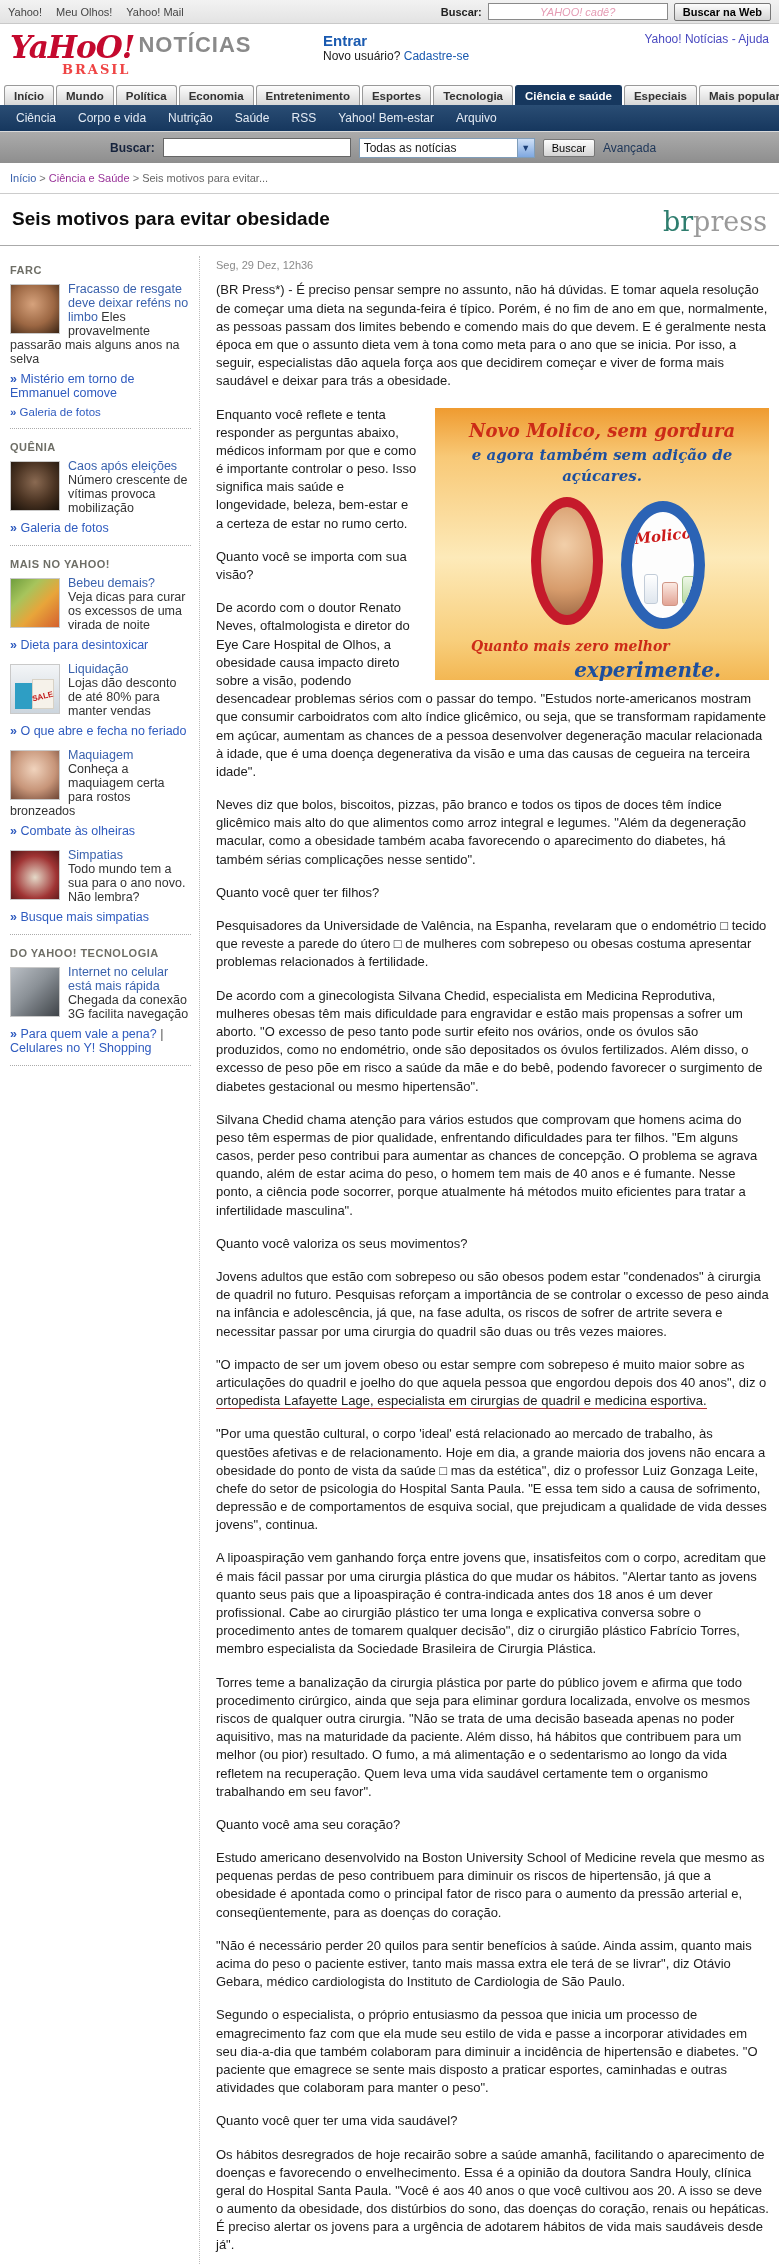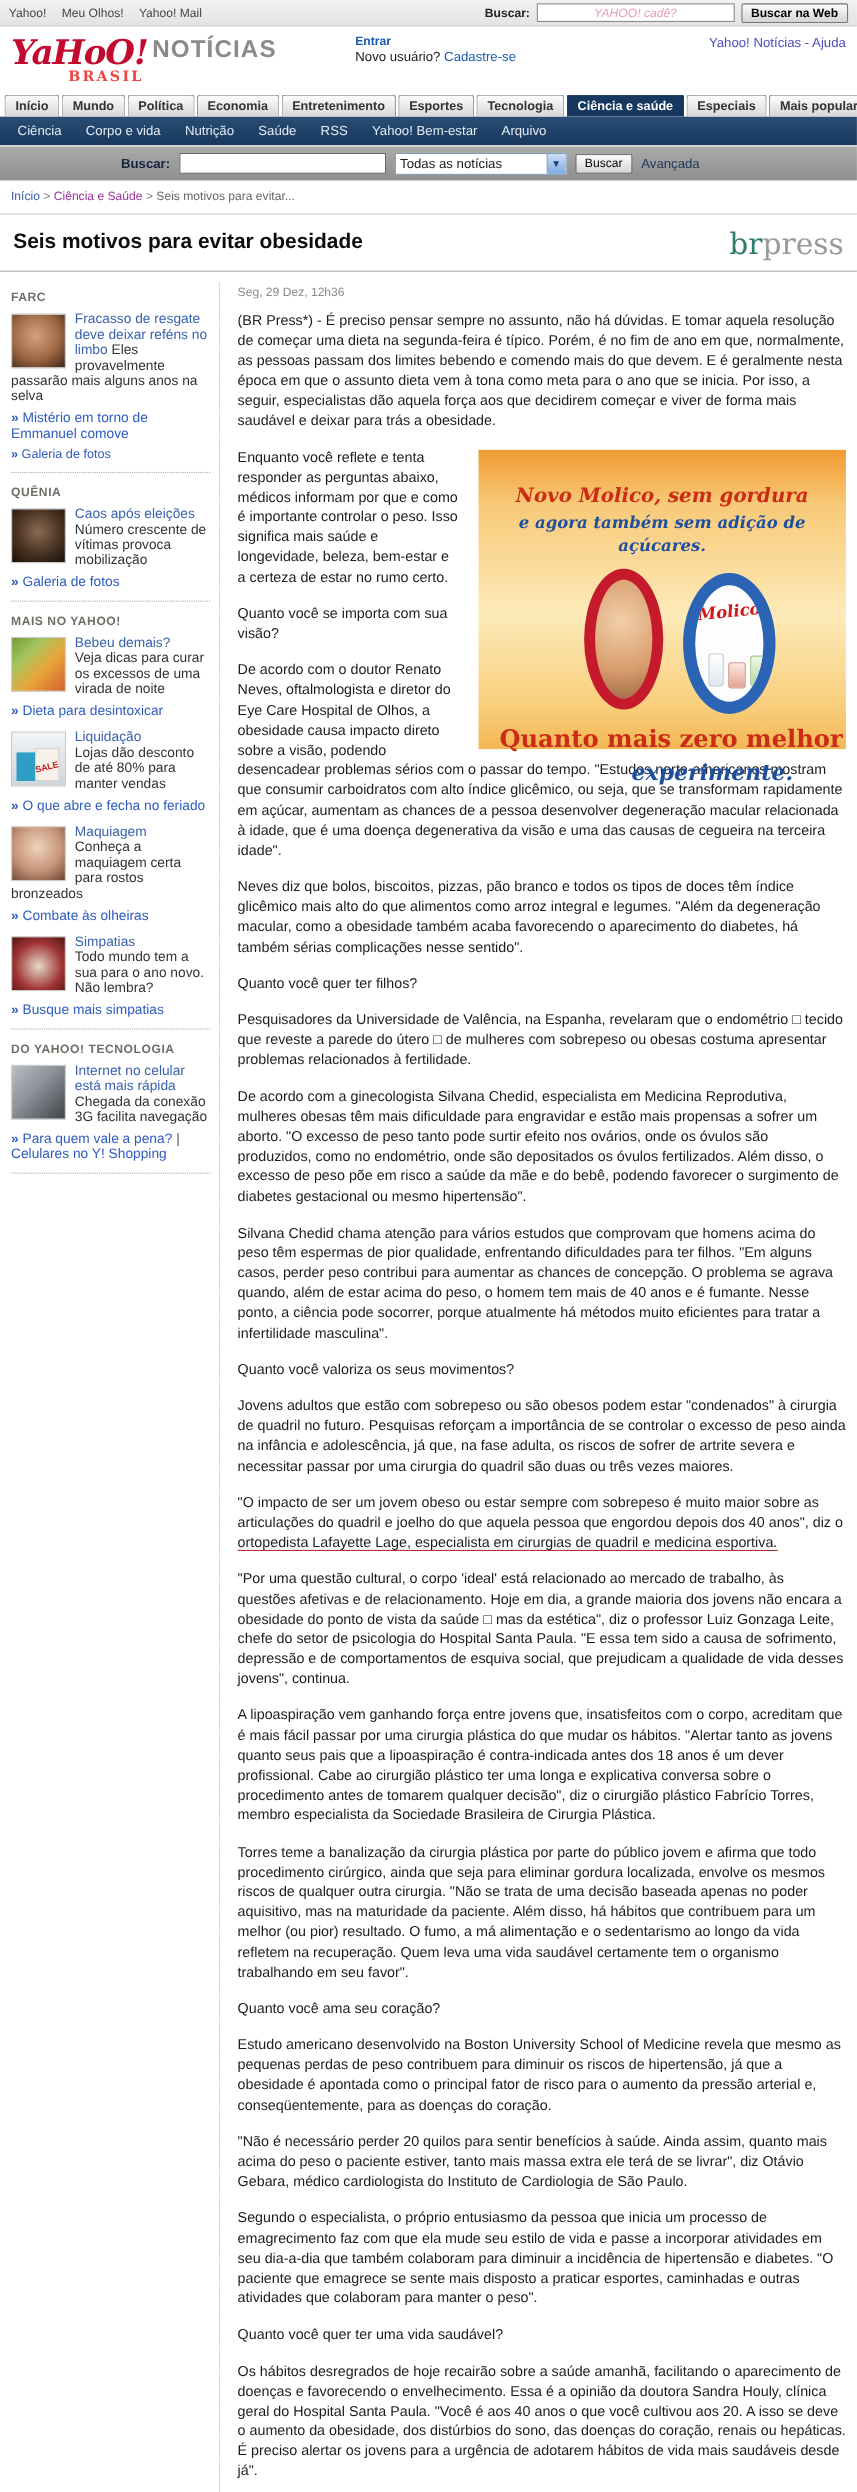--- a/index.html
+++ b/index.html
@@ -21,41 +21,41 @@
 
   
   .masthead { display:flex; padding:8px 10px 2px 10px;gap:23px; }
   .logo-wrap { width:290px; }
   .yahoo-logo { font-family:"DejaVu Serif", serif; font-weight:bold; font-style:italic;
                 font-size:31px; color:#c4092e; letter-spacing:-1px; line-height:0.9; }
   .yahoo-brasil { font-family:"DejaVu Serif", serif; font-weight:bold; font-size:13px; color:#ef4444;
                   letter-spacing:2px; margin-left:52px; }
   .logo-noticias { font-size:22px; font-weight:bold; color:#8a8a8a; letter-spacing:1px; vertical-align:6px; margin-left:4px;}
   .signin { font-size:12px; }
-  .signin .entrar { display:block; font-weight:bold; font-size:11px; color:#1a5ab0; text-decoration:none; cursor:pointer; }
+  .signin .entrar { display:block; font-weight:bold; font-size:15px; color:#1a5ab0; text-decoration:none; cursor:pointer; }
   .signin .cad { color:#1a5ab0; text-decoration:none; cursor:pointer; }
   .mast-help { margin-left:auto; font-size:12px; }
   .mast-help a { color:#4a4ac0; text-decoration:none; cursor:pointer; }
 
   
   .tabs { display:flex; gap:2px; padding:6px 4px 0 4px; }
   .tab { font-size:11.5px; font-weight:bold; color:#333; padding:4px 9px 3px;
          background:linear-gradient(#fdfdfd,#d7d7d7); border:1px solid #999; border-bottom:none;
          border-radius:3px 3px 0 0; cursor:pointer; white-space:nowrap; }
   .tab.active { background:#16375e; color:#fff; border-color:#16375e; }
   .subnav { background:linear-gradient(#2a4d74,#16375e); height:26px; display:flex; align-items:center;
             padding:0 6px; gap:2px; }
   .subnav a { color:#e4ebf4; font-size:12px; text-decoration:none; padding:0 10px; cursor:pointer; white-space:nowrap;}
 
   
   .searchband { background:linear-gradient(#ababab,#8e8e8e); height:32px; display:flex; align-items:center;
                 padding-left:110px; gap:8px; border-top:1px solid #d9d9d9; }
   .searchband .lbl { font-weight:bold; font-size:12px; color:#16233d; }
   .searchband input { width:188px; height:19px; border:1px solid #666; font-size:12px; padding:0 4px; }
-  .fakeselect { width:156px; height:20px; background:#fff; border:1px solid #7f9db9; display:flex;
+  .fakeselect { width:176px; height:20px; background:#fff; border:1px solid #7f9db9; display:flex;
                 align-items:center; font-size:12px; cursor:pointer; }
   .fakeselect .val { flex:1; padding:0 4px; }
   .fakeselect .arrow { width:17px; height:18px; background:linear-gradient(#cfe0f7,#7fa8e0); border-left:1px solid #7f9db9;
                        color:#1c3f77; font-size:9px; display:flex; align-items:center; justify-content:center; }
   .adv { font-size:12px; color:#1c3558; text-decoration:none; cursor:pointer; }
 
   
   .breadcrumb { font-size:11px; padding:9px 10px; color:#777; border-bottom:1px solid #ccc; }
   .breadcrumb a { text-decoration:none; cursor:pointer; }
   .bc-home { color:#3a62ad; }
@@ -97,33 +97,33 @@
   
   .article { flex:1; padding:2px 10px 0 16px; font-size:13px; line-height:1.4; color:#1c1c1c; }
   .timestamp { font-size:11px; color:#8a8a8a; margin-bottom:8px; }
   .article p { margin:0 0 15px; }
   .u-red { border-bottom:1px solid #b23333; }
 
   
   .ad { float:right; width:334px; height:272px; margin:2px 0 10px 16px;
         background:linear-gradient(180deg,#ef9b30 0%, #f8c977 18%, #fdeab9 55%, #f8cf7d 85%, #f3b753 100%);
         font-family:"DejaVu Serif", serif; position:relative; }
-  .ad-line1 { text-align:center; font-style:italic; font-weight:bold; color:#cc2b17; font-size:18px; padding-top:10px;margin-top:19px; }
+  .ad-line1 { text-align:center; font-style:italic; font-weight:bold; color:#cc2b17; font-size:18px; padding-top:10px; }
   .ad-line2 { text-align:center; font-style:italic; font-weight:bold; color:#1d4f9e; font-size:15px; margin-top:2px; }
   .ad-ovals { position:relative; height:150px; }
   .oval-red { position:absolute; left:96px; top:10px; width:72px; height:128px; border:10px solid #c51a2b;
               border-radius:50%; background:radial-gradient(circle at 45% 35%, #f2cfa9 0%, #d79c6c 60%, #9c6743 100%); }
   .oval-blue { position:absolute; left:186px; top:14px; width:84px; height:128px; border:11px solid #2b63b5;
                border-radius:50%; background:#fdfdfd; overflow:hidden; }
   .molico-brand { font-style:italic; font-weight:bold; color:#cc1a1a; font-size:15px; text-align:center; margin-top:14px; transform:rotate(-6deg); }
   .prod { position:absolute; border-radius:3px; }
   .prod1 { left:12px; bottom:14px; width:14px; height:30px; background:linear-gradient(#fff,#dfe6ee); border:1px solid #c2ccd8; }
   .prod2 { left:30px; bottom:12px; width:16px; height:24px; background:linear-gradient(#fbe9e2,#e2a394); border:1px solid #d09585; }
   .prod3 { left:50px; bottom:14px; width:14px; height:28px; background:linear-gradient(#eef7e8,#b7d9a2); border:1px solid #a3c78e; }
-  .ad-tag1 { font-weight:bold; color:#cc2b17; font-size:22px; padding-left:19px; }
+  .ad-tag1 { font-style:italic; font-weight:bold; color:#cc2b17; font-size:14px; padding-left:36px; }
   .ad-tag2 { font-style:italic; font-weight:bold; color:#1d4f9e; font-size:20px; text-align:right; padding-right:48px; }
 </style>
 </head>
 <body>
 
 <div class="topbar">
   <div class="topbar-links">
     <a>Yahoo!</a>
     <a>Meu Olhos!</a>
     <a>Yahoo! Mail</a>

